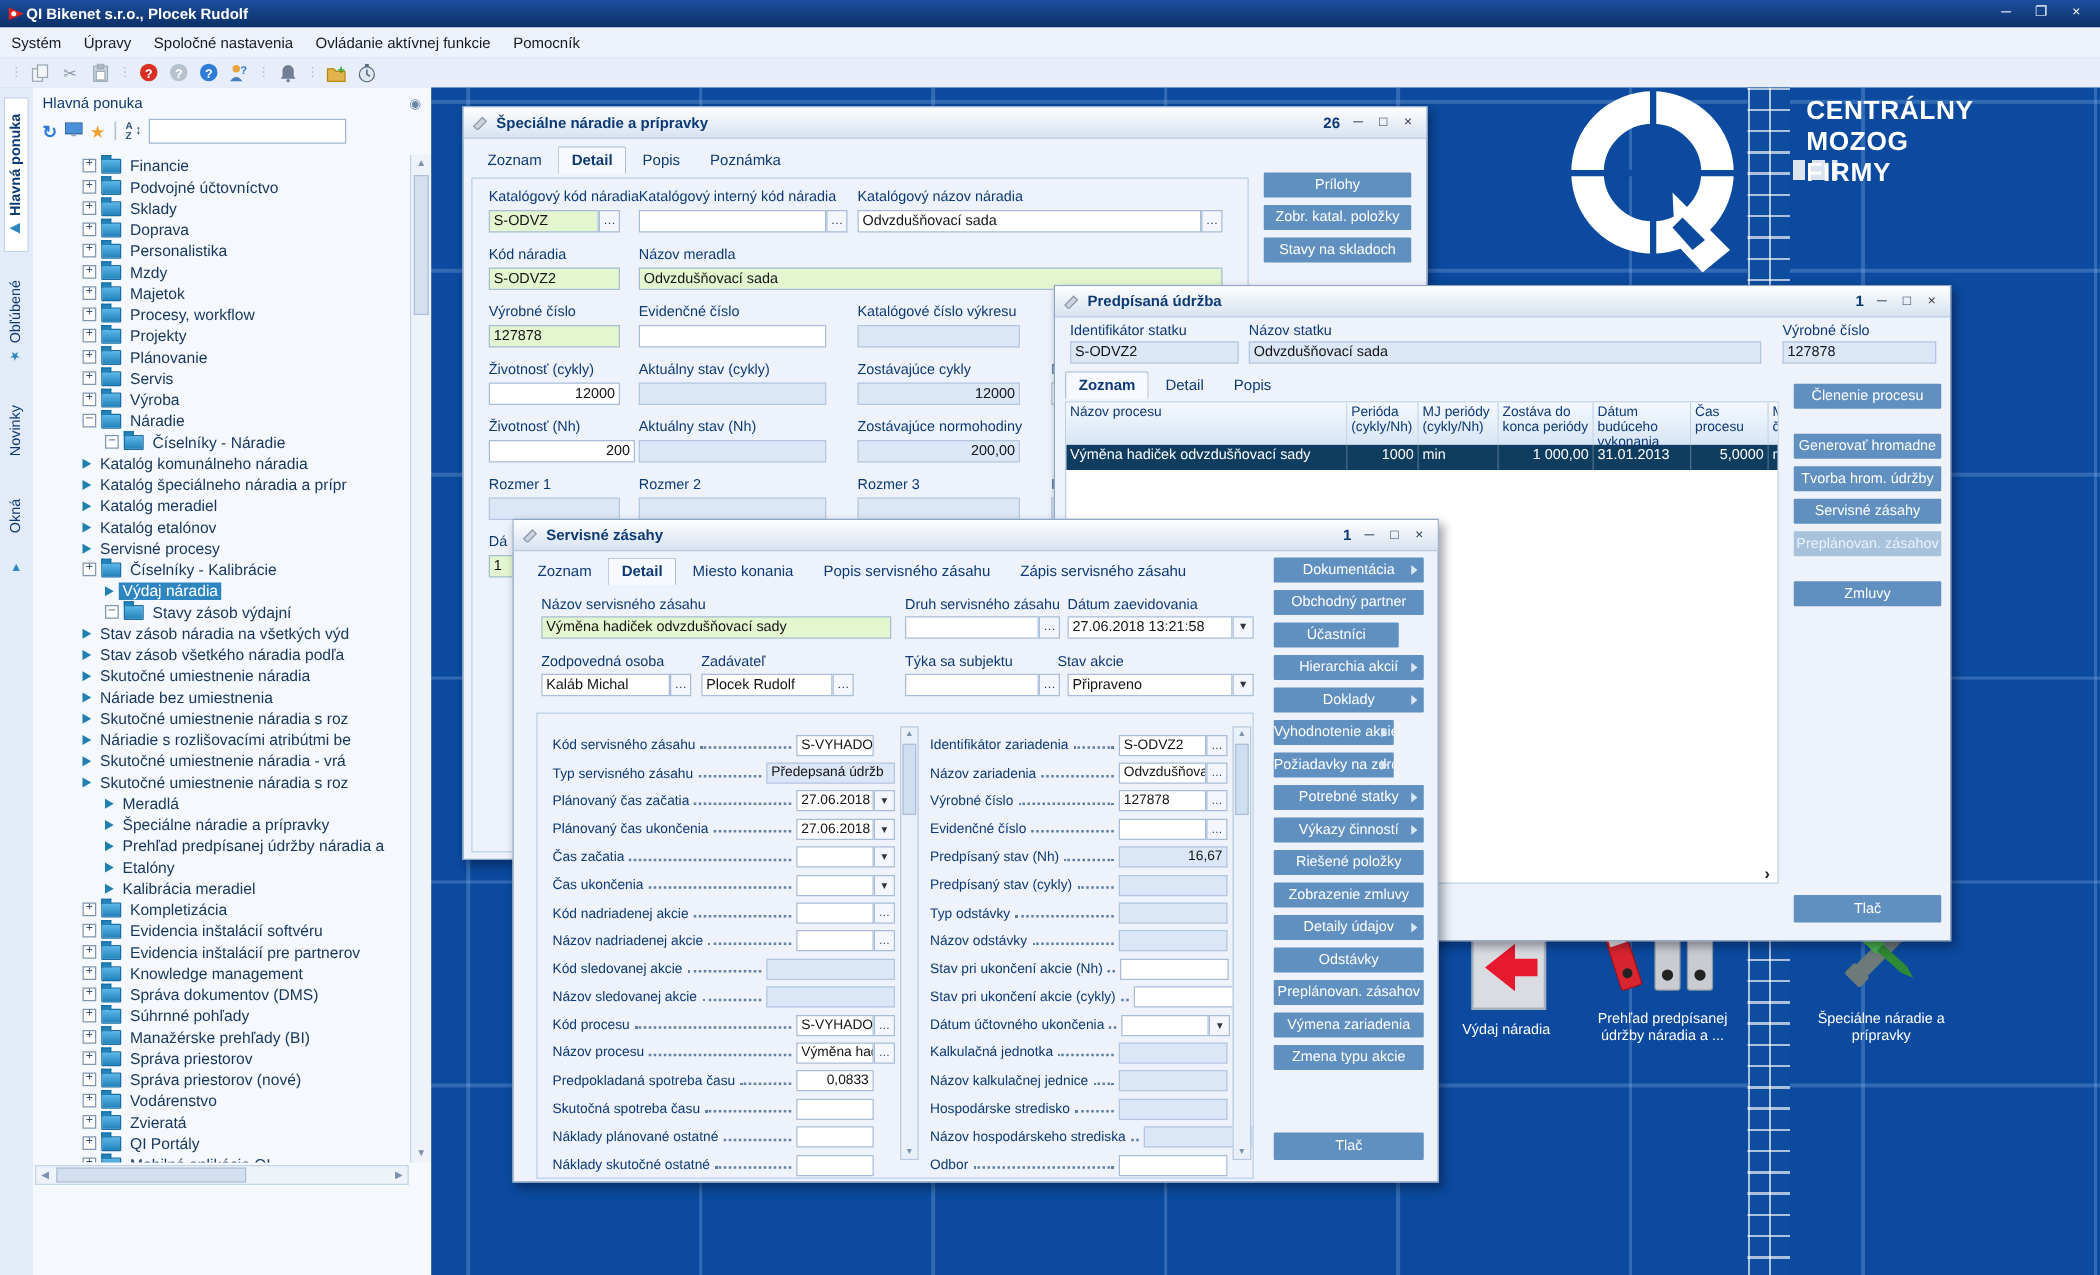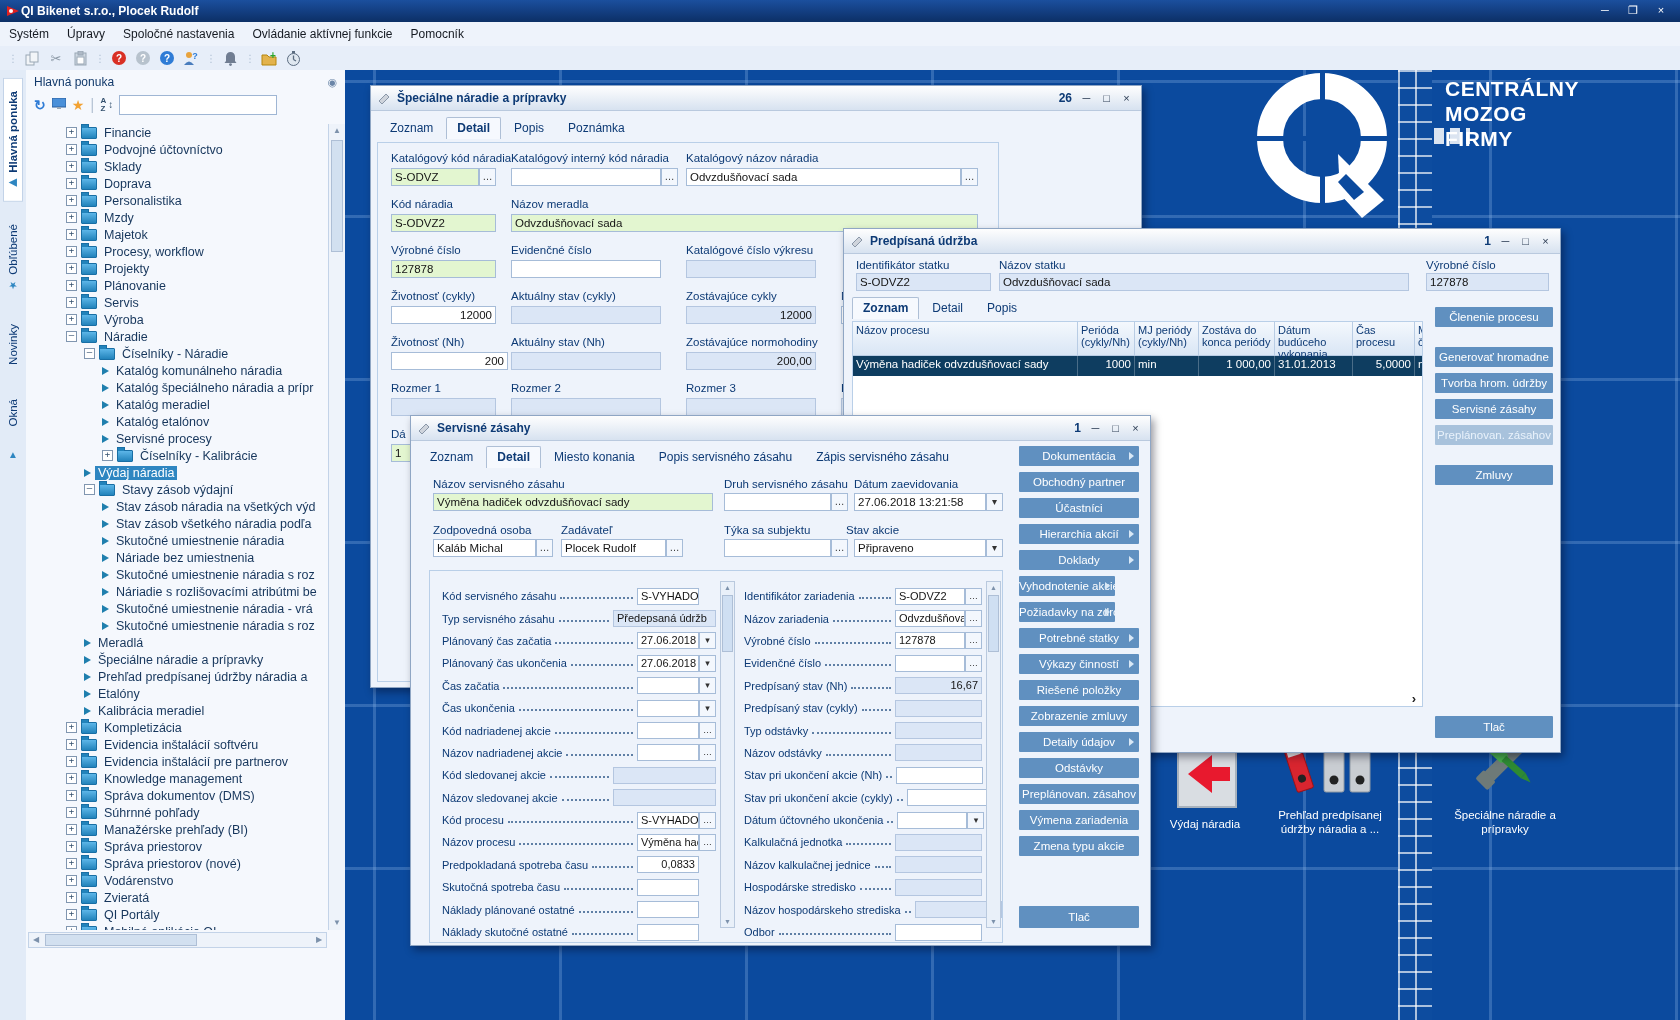--- a/index.html
+++ b/index.html
@@ -31,21 +31,21 @@
   .vmark{color:#2e86c1;font-size:10px;}
   .navpanel{position:absolute;left:26px;top:70px;bottom:0;width:319px;background:#f5f8fd;
     border-right:1px solid #b7c9e0;}
   .phead{height:20px;display:flex;align-items:center;padding:2px 8px 0;font-size:12px;color:#123a6b;}
   .phead .pin{margin-left:auto;color:#6b86a8;font-size:11px;}
   .ptools{height:26px;display:flex;align-items:center;gap:6px;padding:0 8px;}
   .ptools .pi{font-size:14px;line-height:14px;}
   .srch{width:150px;height:16px;border:1px solid #9fb6d4;background:#fff;font-size:11px;padding:1px 3px;}
   .tree{position:absolute;left:0;top:54px;right:16px;bottom:90px;overflow:hidden;}
   .titem{height:17px;display:flex;align-items:center;white-space:nowrap;}
-  .titem.lvl0{padding-left:40px}.titem.lvl1{padding-left:58px}.titem.lvl2{padding-left:76px}
+  .titem.lvl0{padding-left:40px}.titem.lvl1{padding-left:58px}.titem.lvl2{padding-left:40px}
   .exp{flex:none;width:9px;height:9px;border:1px solid #8096b0;background:#fff;font-size:9px;
     line-height:7px;text-align:center;color:#33506e;margin-right:4px;font-family:"DejaVu Sans Mono",monospace;}
   .ico{flex:none;margin-right:4px;}
   .ico.folder{width:14px;height:10px;background:linear-gradient(#5db6e8,#2283bb);
     border:1px solid #196fa5;border-radius:1px;position:relative;}
   .ico.folder::before{content:"";position:absolute;left:-1px;top:-4px;width:6px;height:3px;
     background:#2283bb;border:1px solid #196fa5;border-bottom:none;}
   .ico.leaf{width:0;height:0;border-left:7px solid #1f7fae;border-top:4px solid transparent;
     border-bottom:4px solid transparent;}
   .tlabel{font-size:12.5px;color:#16365c;padding:0 3px;}
@@ -684,20 +684,26 @@
     <span class="lab" style="left:315px;top:296px;">Rozmer 3</span>
     <span class="lab" style="left:470px;top:296px;">Hmotnosť</span>
     <div class="fld ro" style="left:20px;top:312px;width:105px;"></div>
     <div class="fld ro" style="left:140px;top:312px;width:150px;"></div>
     <div class="fld ro" style="left:315px;top:312px;width:130px;"></div>
     <div class="fld ro" style="left:470px;top:312px;width:80px;"></div>
 
     <span class="lab" style="left:20px;top:342px;">Dá</span>
     <div class="fld green" style="left:20px;top:358px;width:20px;">1</div>
 
+    <div class="btncol" style="left:640px;top:52px;width:118px;">
+
+    <div class="sbtn"><span>Prílohy</span></div>
+        <div class="sbtn"><span>Zobr. katal. položky</span></div>
+        <div class="sbtn"><span>Stavy na skladoch</span></div>
+      </div>
   </div>
 
   <div class="win" style="left:843px;top:228px;width:716px;height:523px;">
     <div class="wtitle">
       <svg width="14" height="12">
           <path d="M2 9 L9 2 L12 5 L5 12 Z" fill="#cfd4dc" stroke="#8a97a8"></path>
         </svg>
       <span>Predpísaná údržba</span>
       <span class="wcount">1</span>
       <span class="wctl">
@@ -1039,21 +1045,21 @@
     <div class="btncol" style="left:608px;top:30px;width:120px;">
 
     <div class="sbtn" style="width:120px;">
           <span>Dokumentácia</span>
           <span class="arr"></span>
         </div>
         <div class="sbtn" style="width:120px;">
           <span>Obchodný partner</span>
           
         </div>
-        <div class="sbtn" style="width:120px;">
+        <div class="sbtn" style="width:100px;">
           <span>Účastníci</span>
           
         </div>
         <div class="sbtn" style="width:120px;">
           <span>Hierarchia akcií</span>
           <span class="arr"></span>
         </div>
         <div class="sbtn" style="width:120px;">
           <span>Doklady</span>
           <span class="arr"></span>

